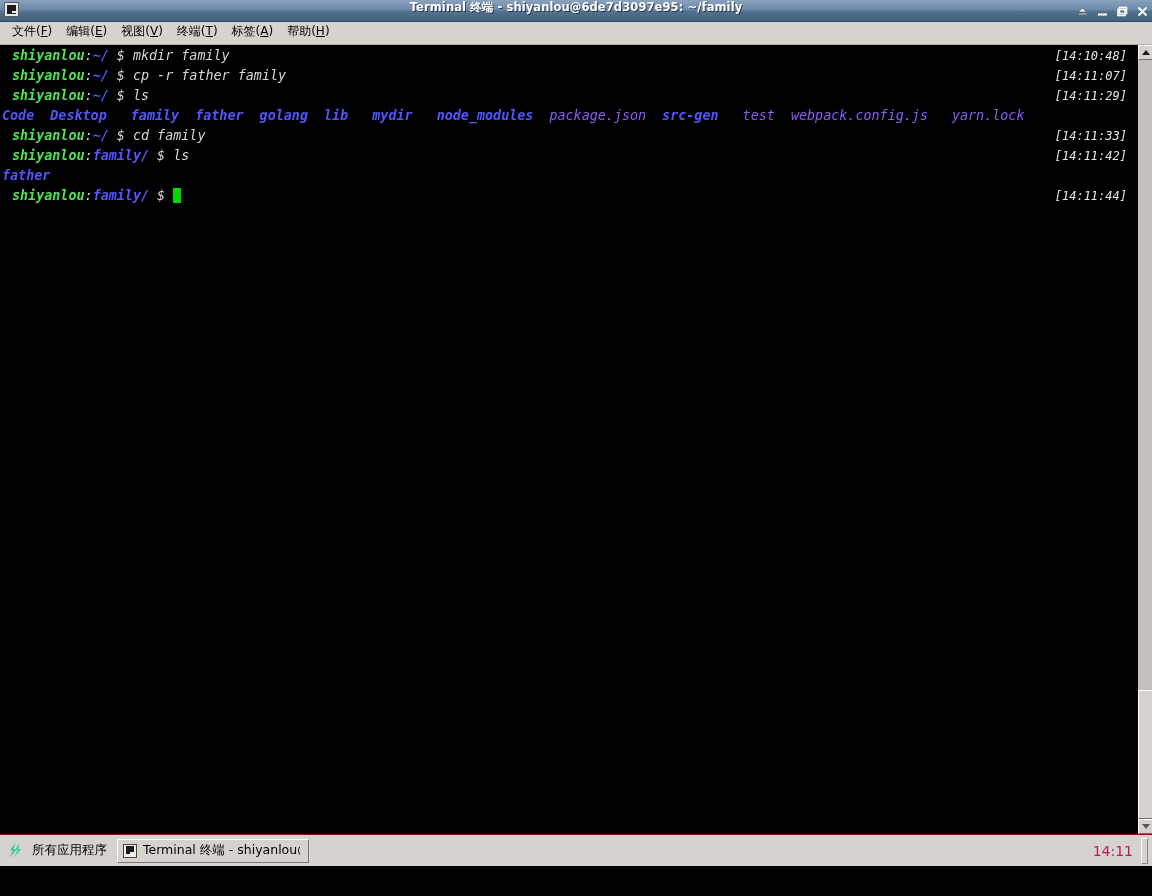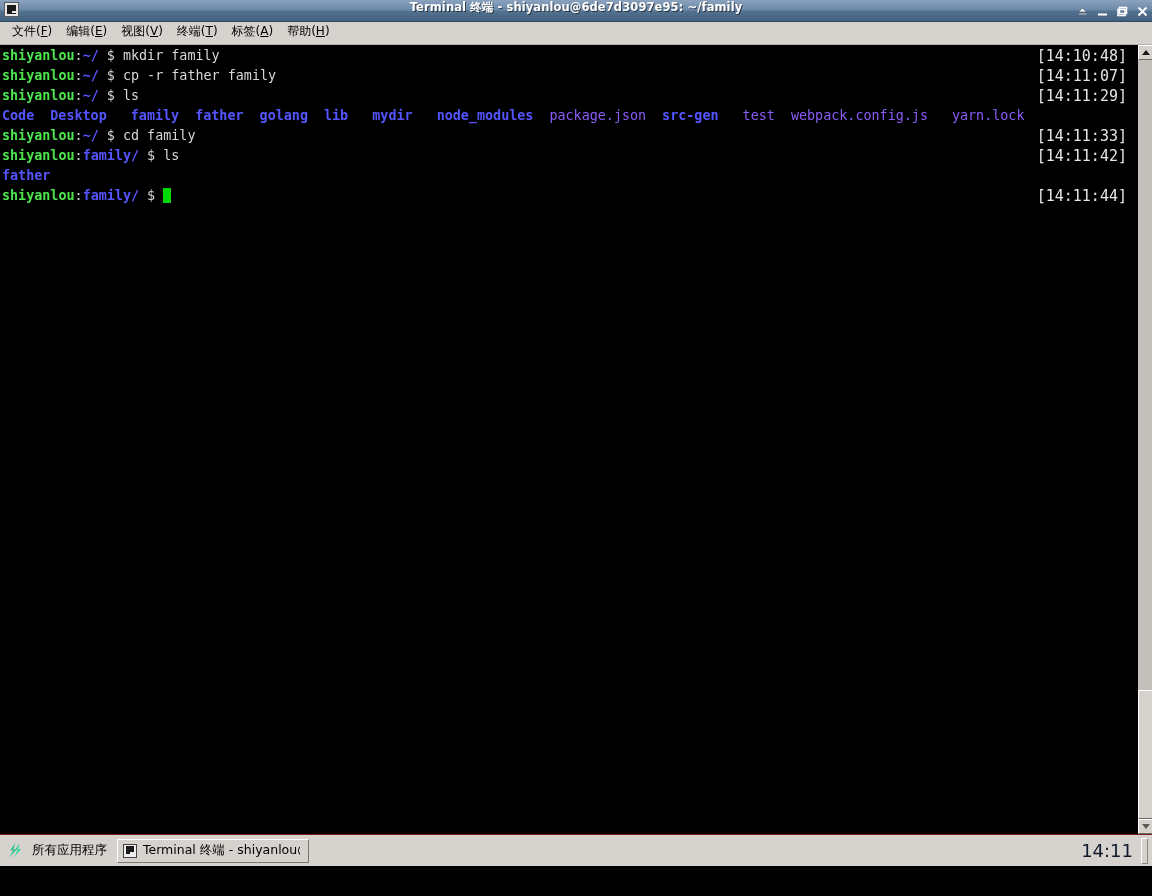--- a/index.html
+++ b/index.html
@@ -156,34 +156,35 @@
     right: 0;
     font-family: "DejaVu Sans Mono", monospace;
     font-size: 13.4px;
     line-height: 20px;
     white-space: pre;
     color: #cccccc;
   }
   .tline {
     height: 20px;
     position: relative;
-    padding-left: 2px;
-    box-sizing: border-box;
+    padding-left: 12px;
+    box-sizing: border-box;
+    font-style: italic;
   }
   .c-green  { color: #4ee44e; font-weight: bold; }
   .c-blue   { color: #5555ff; font-weight: bold; }
   .c-white  { color: #d8d8d8; }
   .c-gray   { color: #8b5cf6; }
   .ts {
     position: absolute;
     right: 9px;
     top: 0;
     color: #e6e6e6;
     font-family: "DejaVu Sans Mono", monospace;
-    font-size: 15px;
+    font-size: 12px;
   }
   .cursor {
     display: inline-block;
     width: 8px;
     height: 15px;
     background: #00d800;
     vertical-align: -3px;
   }
 
   
@@ -320,22 +321,22 @@
     overflow: hidden;
   }
   .tray {
     margin-left: auto;
     display: flex;
     align-items: center;
     height: 32px;
     padding-right: 4px;
   }
   .clock {
-    font-size: 18px;
-    color: #0f172a;
+    font-size: 14px;
+    color: #be185d;
     padding: 0 8px;
     white-space: nowrap;
   }
   .tray-grip {
     width: 7px;
     height: 26px;
     background: #d6d3ce;
     border-left: 1px solid #ffffff;
     border-top: 1px solid #ffffff;
     border-right: 1px solid #8a8680;

